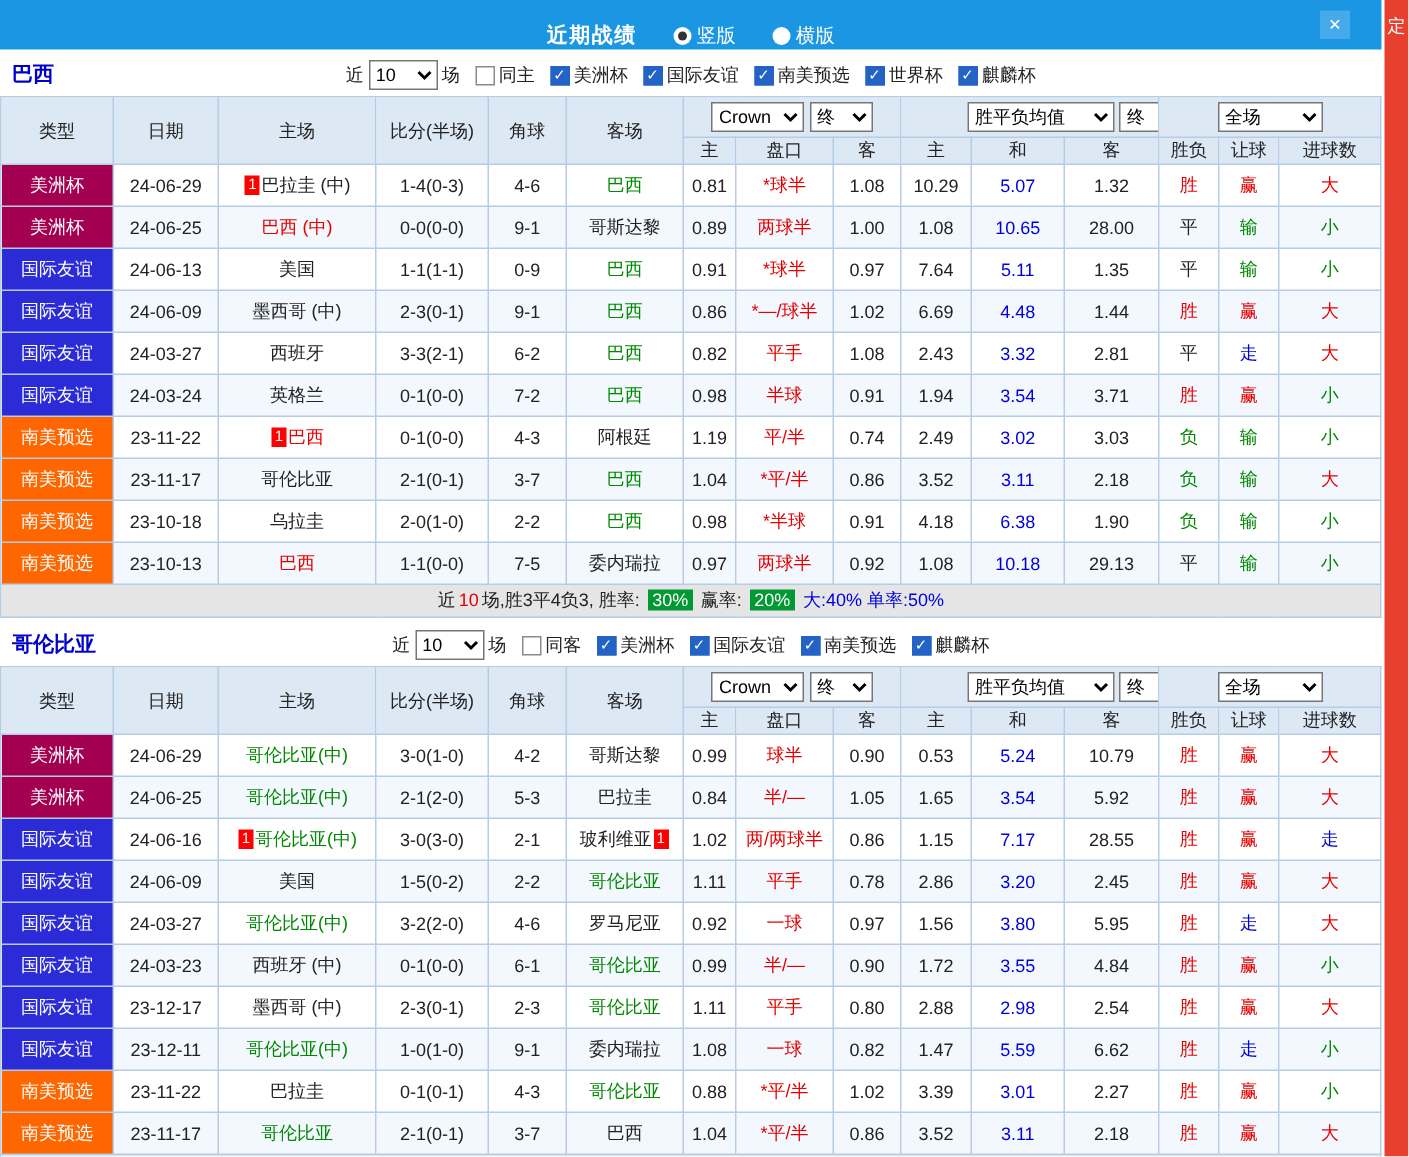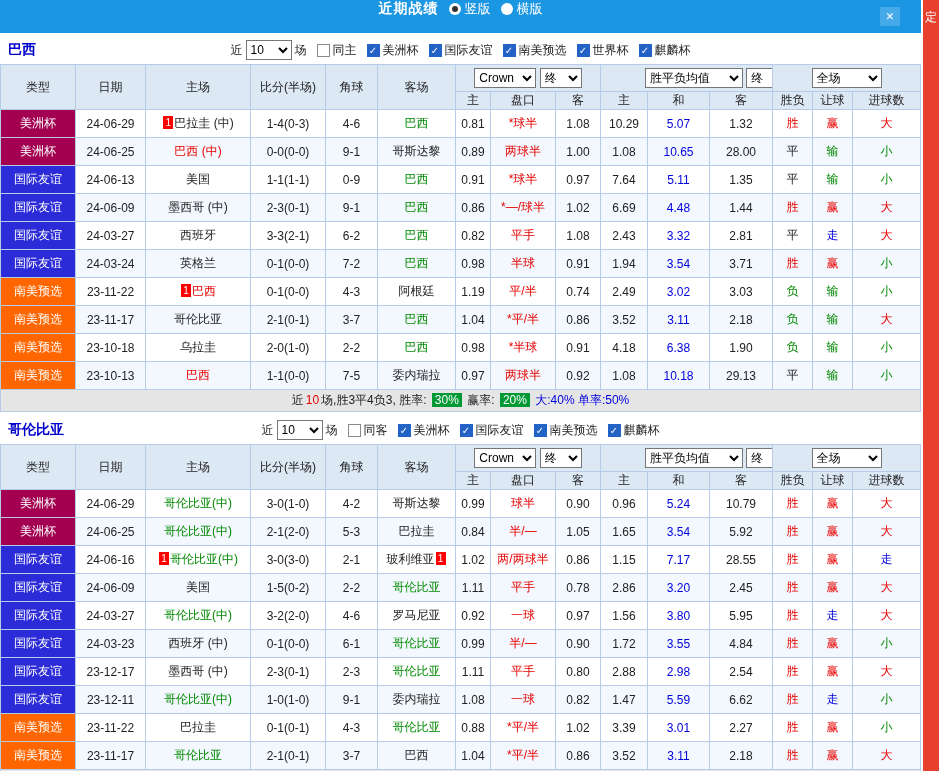--- a/index.html
+++ b/index.html
@@ -1,21 +1,21 @@
 <!DOCTYPE html>
 <html><head>
 <meta charset="utf-8">
 <style>
   *{margin:0;padding:0;box-sizing:border-box;}
   html,body{width:939px;height:771px;overflow:hidden;background:#fff;
     font-family:"Liberation Sans","DejaVu Sans",sans-serif;}
   body{position:relative;}
   .main{position:absolute;left:0;top:0;width:921px;background:#fff;}
   
-  .topbar{height:33px;background:#1b96e2;display:flex;align-items:flex-start;justify-content:center;gap:10px;position:relative;font-family:Liberation Mono, monospace;}
+  .topbar{height:33px;background:#1b96e2;display:flex;align-items:flex-end;justify-content:center;gap:24px;position:relative;font-family:Liberation Mono, monospace;}
   .topbar .title{color:#fff;font-weight:bold;font-size:14px;letter-spacing:1px;}
   .radio-group{display:flex;align-items:center;gap:4px;color:#fff;font-size:13px;cursor:pointer;}
   .radio{width:12px;height:12px;border-radius:50%;background:#fff;display:inline-block;position:relative;}
   .radio.on::after{content:'';position:absolute;left:3px;top:3px;width:6px;height:6px;border-radius:50%;background:#333;}
   .close-btn{position:absolute;right:21px;top:7px;width:20px;height:19px;background:#46a9ea;color:#fff;
     font-weight:bold;text-align:center;line-height:19px;font-size:13px;cursor:pointer;}
   
   .filterbar{height:28px;display:flex;align-items:center;position:relative;margin-top:3px;}
   .filterbar.second{margin-top:4px;}
   .team-name{position:absolute;left:8px;color:#0000cc;font-weight:bold;font-size:14px;}
@@ -396,21 +396,21 @@
         <tr>
           <td class="typecell t-cup">美洲杯</td>
           <td class="dark">24-06-29</td>
           <td><span class="green">哥伦比亚(中)</span></td>
           <td class="dark">3-0(1-0)</td>
           <td class="dark">4-2</td>
           <td><span class="dark">哥斯达黎</span></td>
           <td class="dark">0.99</td>
           <td class="red">球半</td>
           <td class="dark">0.90</td>
-          <td class="dark">0.96</td>
+          <td class="dark">0.53</td>
           <td class="blue">5.24</td>
           <td class="dark">10.79</td>
           <td class="red">胜</td>
           <td class="red">赢</td>
           <td class="red">大</td>
         </tr>
         <tr class="alt">
           <td class="typecell t-cup">美洲杯</td>
           <td class="dark">24-06-25</td>
           <td><span class="green">哥伦比亚(中)</span></td>

